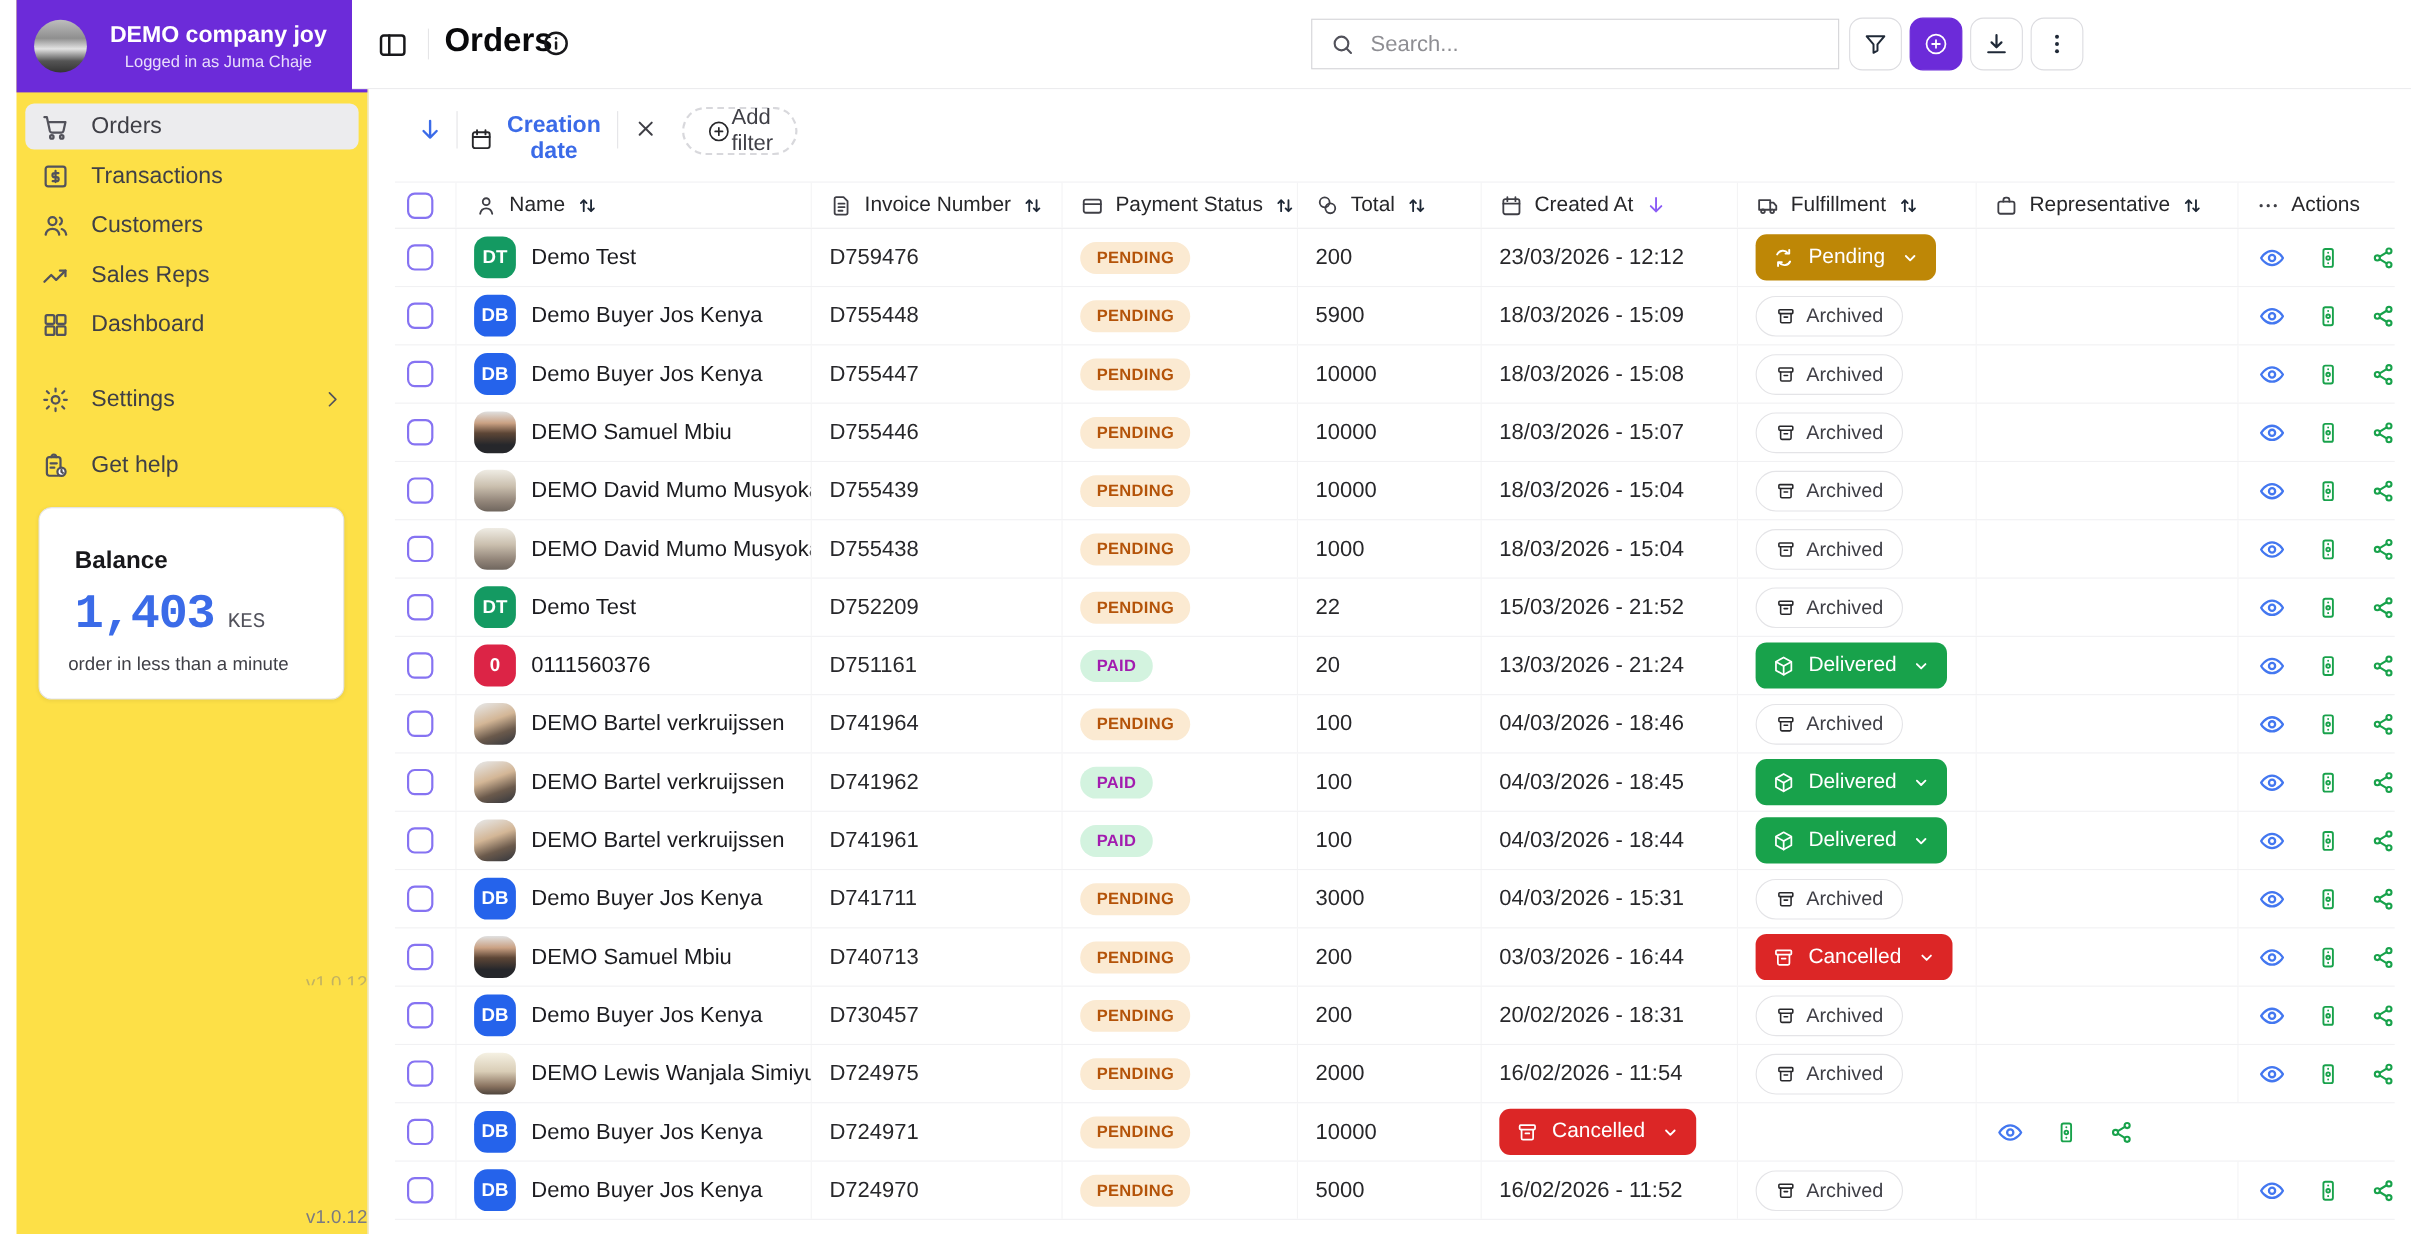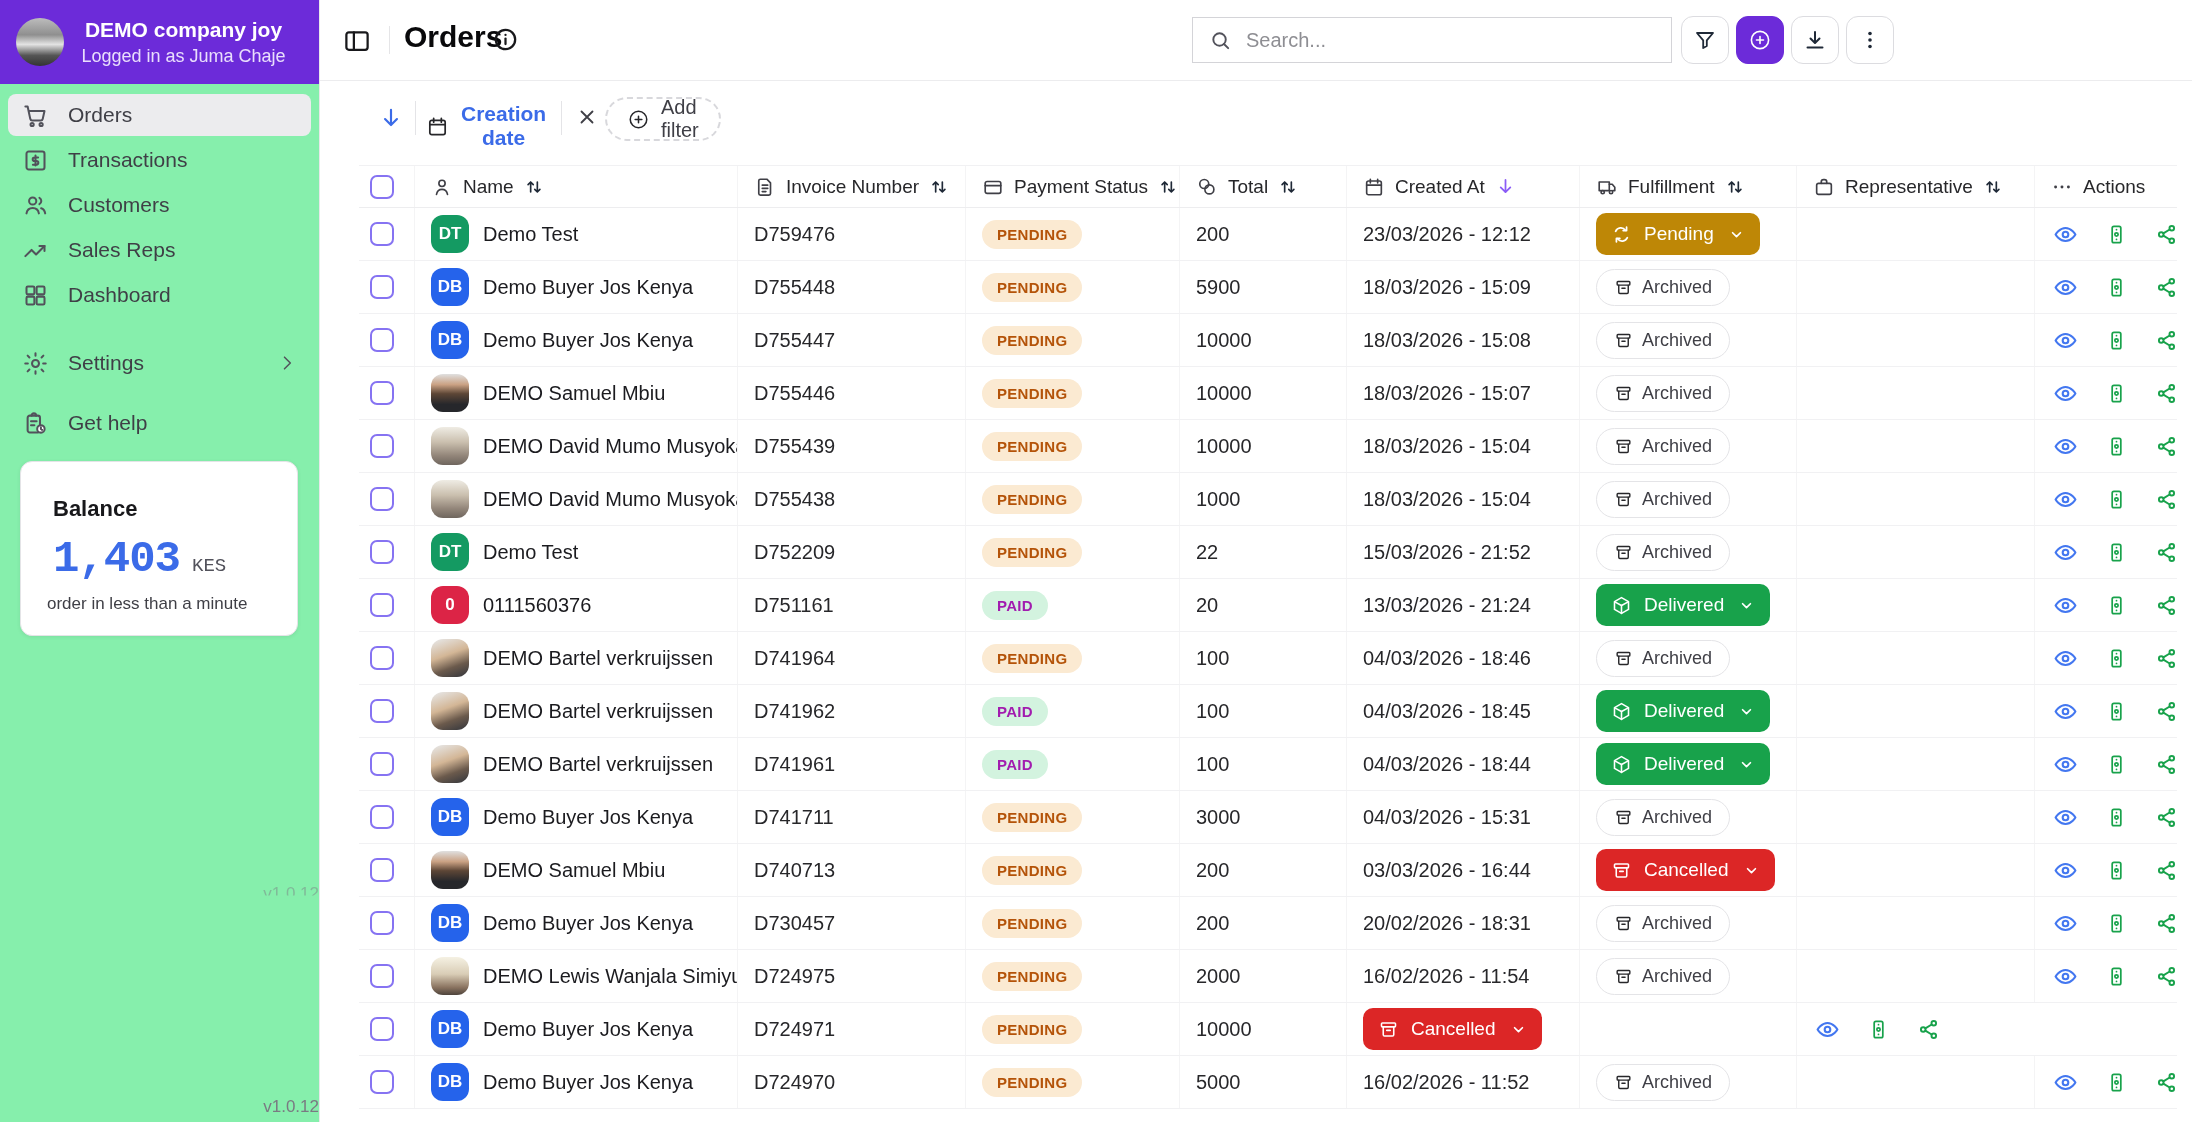--- a/index.html
+++ b/index.html
@@ -5,27 +5,27 @@
   html,body{margin:0;padding:0;}
   body{
     width:2192px;height:1122px;position:relative;overflow:hidden;
     background:#fff;font-family:"Liberation Sans",sans-serif;color:#1b1b1f;
     -webkit-font-smoothing:antialiased;
   }
   .icon{display:inline-flex;align-items:center;justify-content:center;flex:none;}
   .icon svg{width:100%;height:100%;display:block;}
 
   
-  .sidebar{position:absolute;left:0;top:0;bottom:0;width:319px;background:#86efac;border-right:1px solid #e8e8ea;}
+  .sidebar{position:absolute;left:15px;top:0;bottom:0;width:319px;background:#fde047;border-right:1px solid #e8e8ea;}
   .sb-header{height:84px;background:var(--brand);display:flex;align-items:center;padding:0 16px;box-sizing:border-box;}
   .sb-avatar{width:48px;height:48px;border-radius:50%;flex:none;
     background:linear-gradient(180deg,#bdbdbd 0%,#8f8f8f 35%,#e3e3e3 55%,#555 78%,#333 100%);}
   .sb-head-text{flex:1;display:flex;flex-direction:column;align-items:center;gap:4px;}
   .sb-company{color:#fff;font-size:21px;font-weight:700;}
-  .sb-loggedin{color:#e9defc;font-size:18px;}
+  .sb-loggedin{color:#e9defc;font-size:15px;}
   .sb-nav{padding:10px 8px 0 8px;display:flex;flex-direction:column;gap:3px;}
   .sb-item{display:flex;align-items:center;gap:19px;height:42px;padding:0 14px;border-radius:8px;cursor:pointer;color:#3f3f46;}
   .sb-item.active{background:#ececee;}
   .sb-item .icon{width:27px;height:27px;color:#52525b;}
   .sb-item .lbl{font-size:21px;color:#3f3f46;}
   .sb-nav2{padding:26px 8px 0 8px;display:flex;flex-direction:column;gap:18px;}
   .sb-item .chev{margin-left:auto;width:20px;height:20px;color:#52525b;}
   .balance-card{position:absolute;left:20px;top:461px;width:278px;height:175px;box-sizing:border-box;
     background:#fff;border:1px solid #e4e4e7;border-radius:12px;box-shadow:0 1px 4px rgba(0,0,0,.07);
     padding:34px 0 0 32px;}
@@ -58,22 +58,22 @@
 
   
   .filter-row{position:absolute;left:0;top:96px;height:50px;}
   .f-sort{position:absolute;left:58px;top:9px;width:26px;height:26px;color:var(--blue);cursor:pointer;}
   .f-div1{position:absolute;left:95px;top:5px;width:1px;height:34px;background:#e4e4e7;}
   .f-chip{position:absolute;left:106px;top:6px;display:flex;align-items:center;gap:12px;cursor:pointer;}
   .f-chip .icon{width:23px;height:23px;color:#27272a;}
   .f-chip .lbl{font-size:21px;font-weight:700;color:var(--blue);text-align:center;}
   .f-div2{position:absolute;left:241px;top:5px;width:1px;height:34px;background:#e4e4e7;}
   .f-x{position:absolute;left:256px;top:10px;width:22px;height:22px;color:#3f3f46;cursor:pointer;}
-  .f-add{position:absolute;left:285px;top:1px;height:44px;box-sizing:border-box;border:2px dashed #d8d8dc;border-radius:999px;
-    display:flex;align-items:center;gap:11px;padding:0 20px;cursor:pointer;background:#fff;}
+  .f-add{position:absolute;left:300px;top:1px;height:44px;box-sizing:border-box;border:2px dashed #d8d8dc;border-radius:999px;
+    display:flex;align-items:center;padding:0 20px;cursor:pointer;background:#fff;}
   .f-add .icon{width:23px;height:23px;color:#27272a;}
   .f-add .lbl{font-size:20px;color:#3f3f46;}
 
   
   .table{position:absolute;left:39px;top:165px;width:1818px;}
   .trow{display:grid;grid-template-columns:56px 323px 228px 214px 167px 233px 217px 238px 142px;align-items:center;}
   .thead{height:41px;border-top:1px solid #f1f1f3;border-bottom:1px solid #ededef;}
   .tbody-row{height:52px;border-bottom:1px solid #f1f1f3;}
   .cell{height:100%;display:flex;align-items:center;box-sizing:border-box;padding-left:16px;border-right:1px solid #f4f4f5;overflow:hidden;}
   .cell:last-child{border-right:none;}

